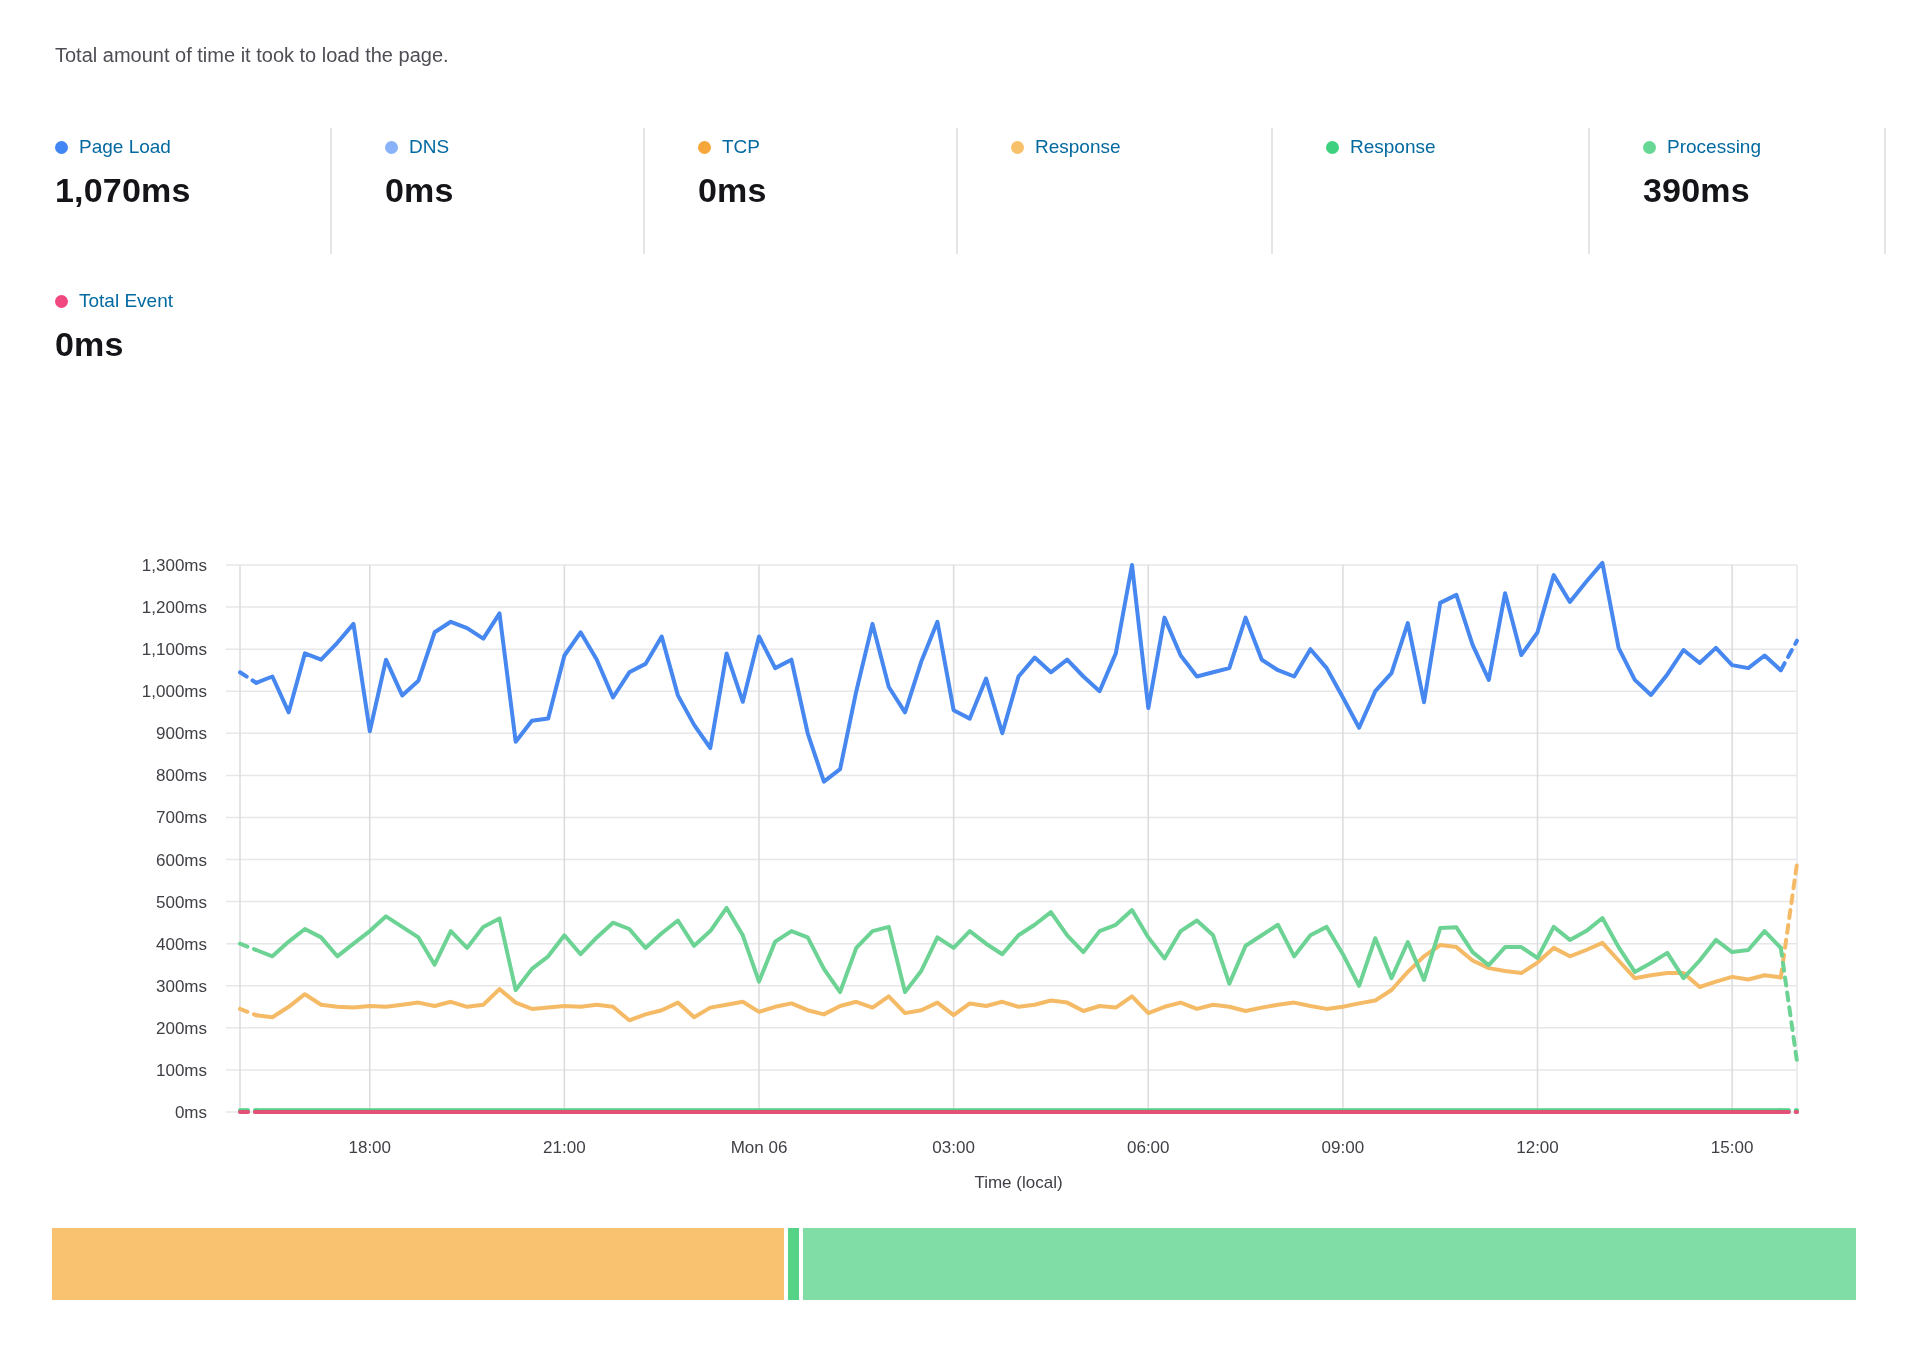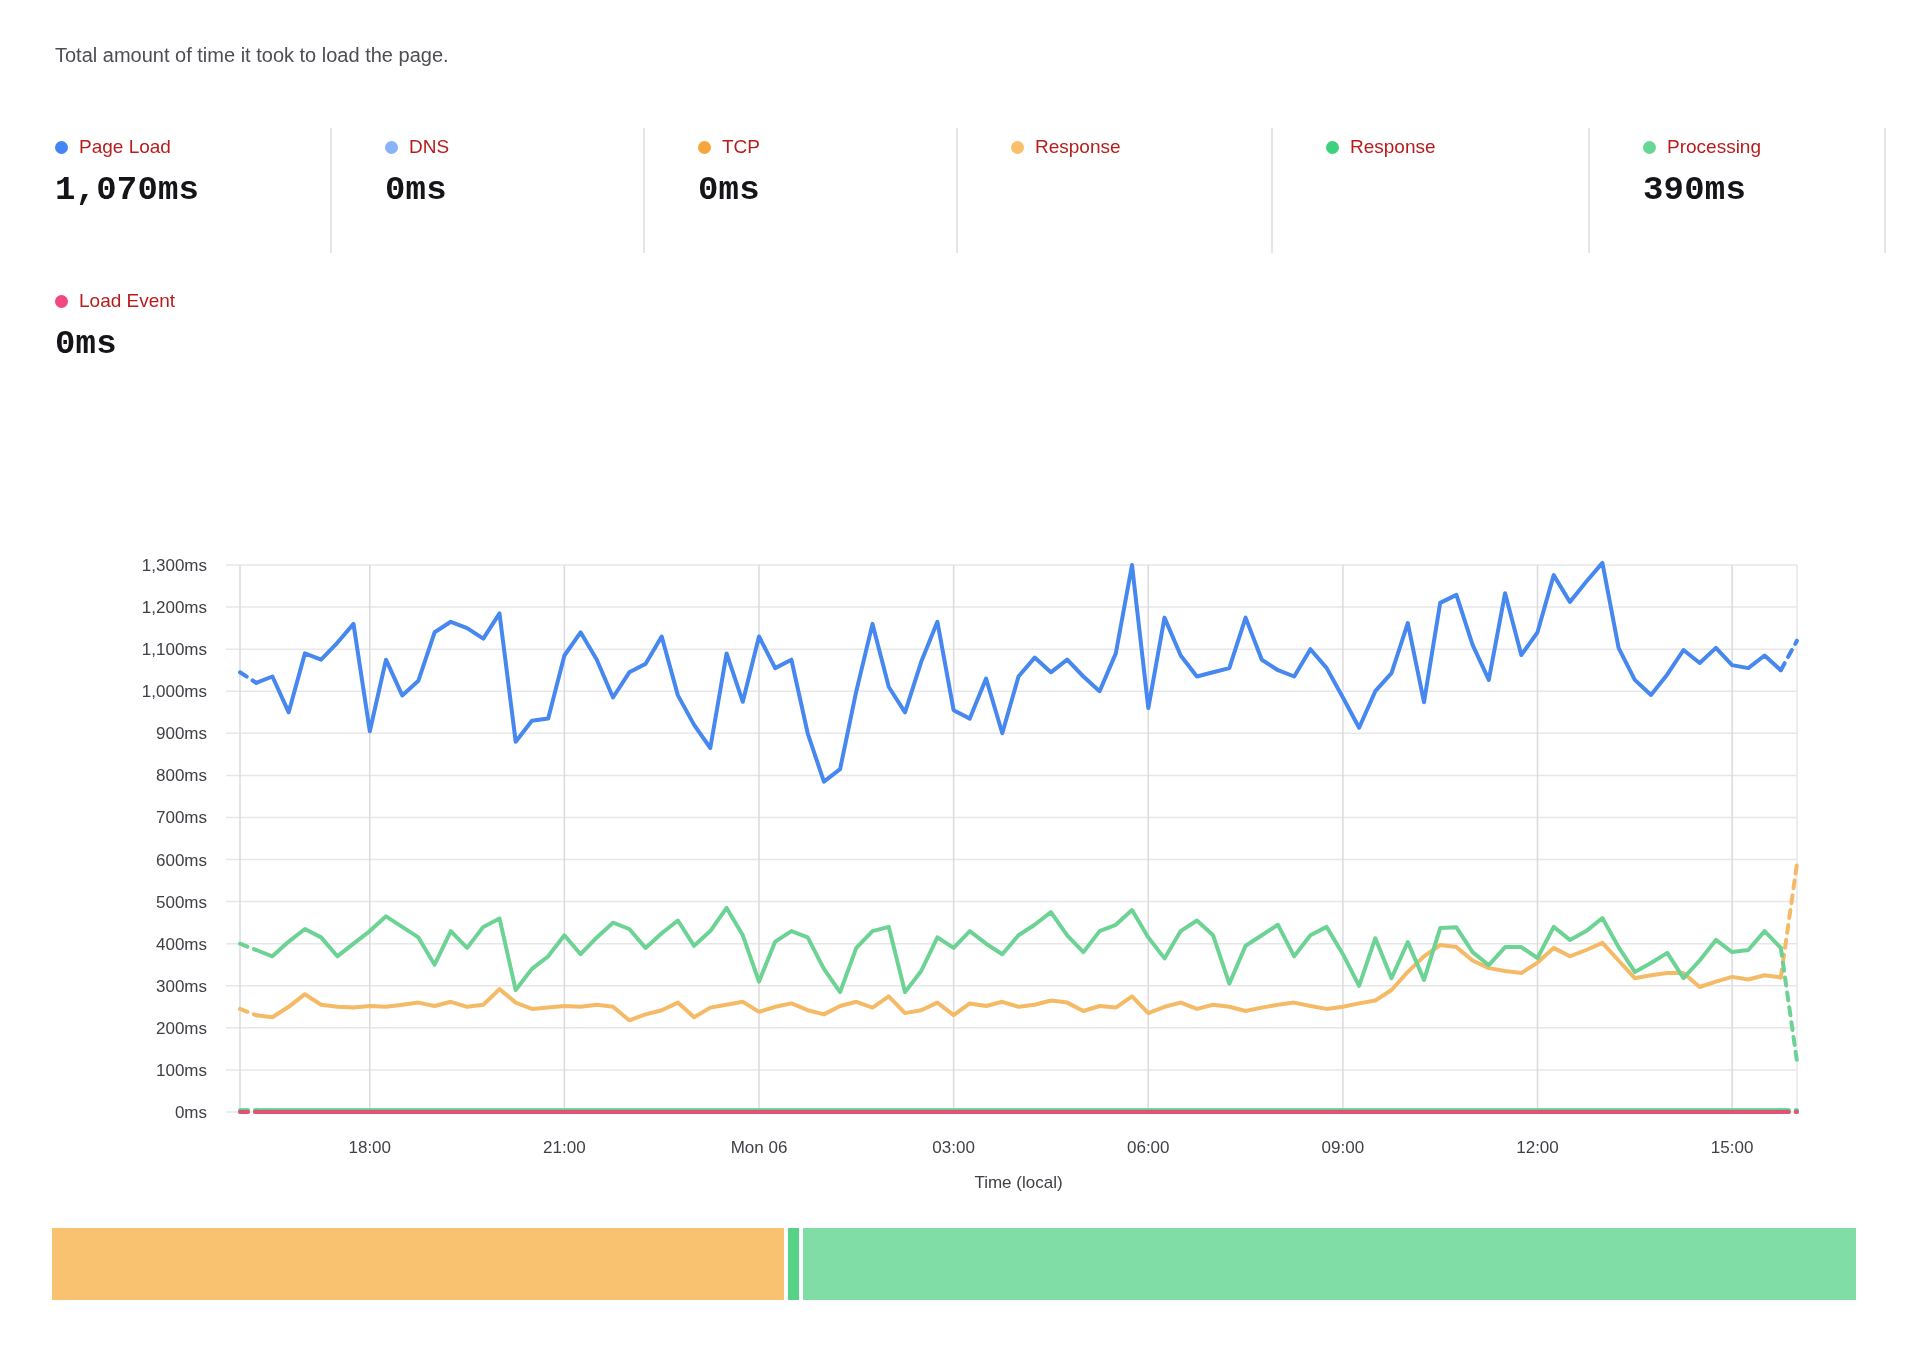--- a/index.html
+++ b/index.html
@@ -7,23 +7,23 @@
        font-family:"Liberation Sans","DejaVu Sans",sans-serif;color:#1b1b1f;}
   .header{position:absolute;left:55px;top:26px;z-index:2;}
   .title{font-size:25px;font-weight:700;color:#1c1c21;letter-spacing:.2px;}
   .subtitle{font-size:20px;font-weight:400;color:#4d4d55;margin-top:18px;}
   .stats-grid{position:absolute;left:55px;top:128px;z-index:2;display:grid;
               grid-template-columns:277px 313px 313px 315px 317px 296px;}
   .stat-cell{padding:8px 0 44px 0;border-right:2px solid #e5e5e8;}
   .stat-cell .inner{padding-left:0;}
   .stats-grid .stat-cell:first-child .inner{padding-left:0;}
   .stat-cell:not(:first-child) .inner{padding-left:53px;}
-  .stat-label{display:flex;align-items:center;font-size:19px;color:#b91c1c;}
+  .stat-label{display:flex;align-items:center;font-size:19px;color:#0369a1;}
   .dot{width:13px;height:13px;border-radius:50%;margin-right:11px;flex:0 0 auto;}
-  .stat-value{font-size:34px;font-weight:700;color:#141419;margin-top:13px;letter-spacing:.2px;font-family:Liberation Mono, monospace;}
+  .stat-value{font-size:34px;font-weight:700;color:#141419;margin-top:13px;letter-spacing:.2px;}
   .stats-row2{position:absolute;left:55px;top:290px;z-index:2;}
   svg.chart{position:absolute;left:0;top:0;z-index:1;}
   .axis-label{font-size:17px;fill:#3f3f46;font-family:"Liberation Sans","DejaVu Sans",sans-serif;}
   .range-bar{position:absolute;left:52px;top:1228px;width:1804px;height:72px;
              display:flex;gap:4px;z-index:2;}
   .range-seg{height:100%;}
 </style>
 </head>
 <body>
 
@@ -82,21 +82,21 @@
         <span>Processing</span>
       </div>
       <div class="stat-value">390ms</div>
     </div>
   </div>
 </div>
 
 <div class="stats-row2">
   <div class="stat-label">
     <span class="dot" style="background: rgb(241, 72, 127);"></span>
-    <span>Load Event</span>
+    <span>Total Event</span>
   </div>
   <div class="stat-value">0ms</div>
 </div>
 
 <svg id="chart" class="chart" width="1910" height="1352" viewBox="0 0 1910 1352">
     <line x1="226" y1="1112" x2="1797" y2="1112" stroke="#e7e7ea" stroke-width="1.5"></line>
     <text x="207" y="1118" text-anchor="end" class="axis-label">0ms</text>
     <line x1="226" y1="1069.923076923077" x2="1797" y2="1069.923076923077" stroke="#e7e7ea" stroke-width="1.5"></line>
     <text x="207" y="1075.923076923077" text-anchor="end" class="axis-label">100ms</text>
     <line x1="226" y1="1027.8461538461538" x2="1797" y2="1027.8461538461538" stroke="#e7e7ea" stroke-width="1.5"></line>

